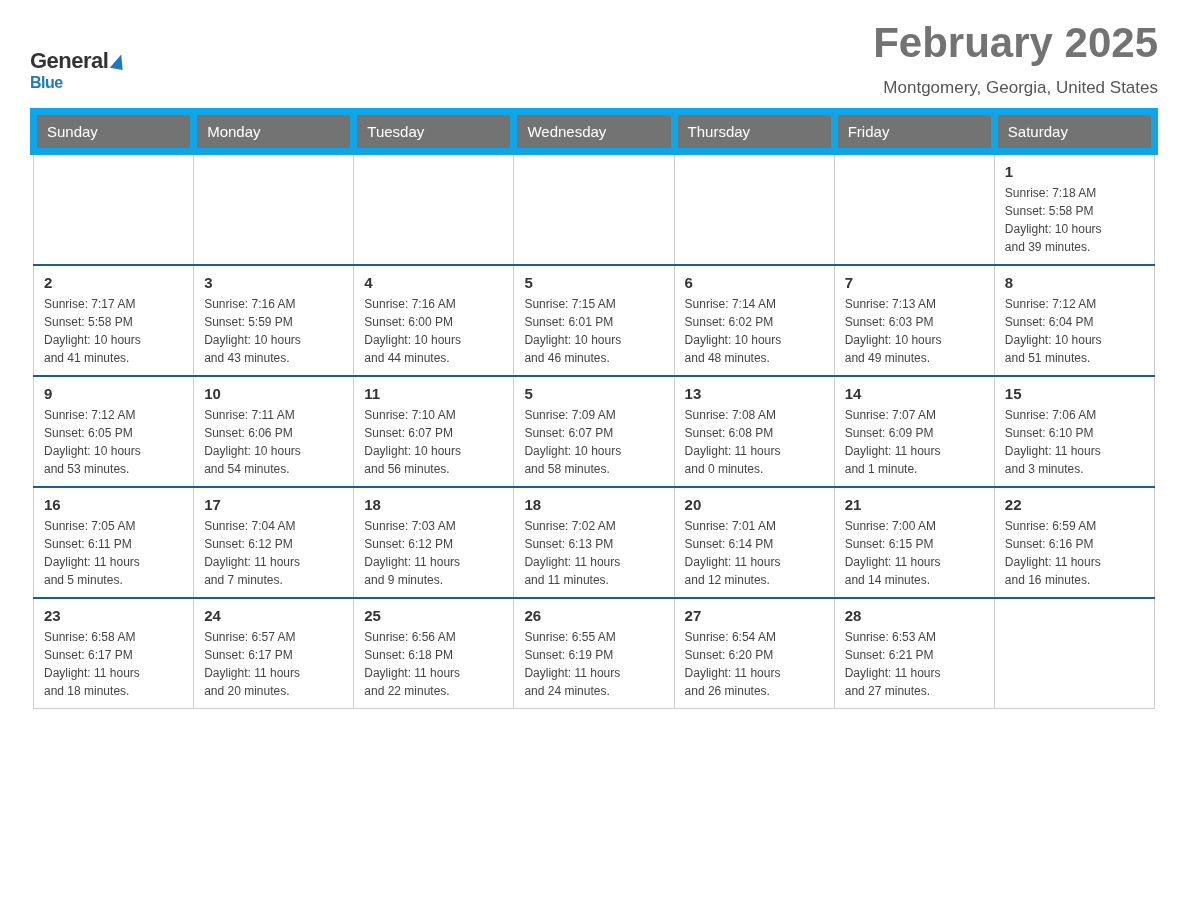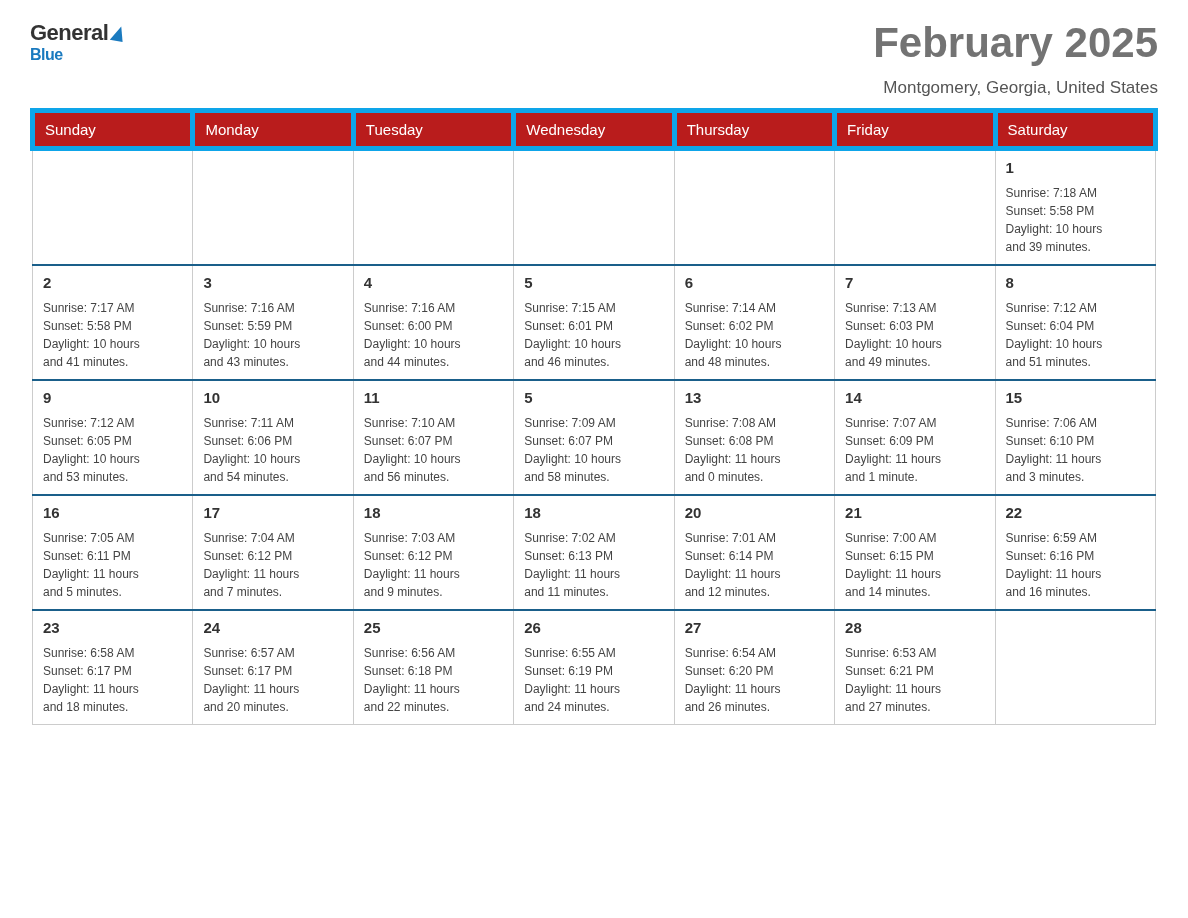--- a/index.html
+++ b/index.html
@@ -43,27 +43,27 @@
       color: #555;
       margin-top: 12px;
     }
     .calendar {
       width: 100%;
       border-collapse: collapse;
       border: 1px solid #999;
       margin-top: 8px;
     }
     .calendar th {
-      background-color: #b91c1c;
+      background-color: #737373;
       color: #fff;
       font-size: 15px;
       font-weight: normal;
       padding: 8px 10px;
       text-align: left;
-      border: 5px solid #0ea5e9;
+      border: 7px solid #0ea5e9;
     }
     .calendar td {
       vertical-align: top;
       padding: 8px 10px;
       border: 1px solid #ccc;
       width: 14.28%;
       min-height: 100px;
       background: #fff;
     }
     .calendar tr.week-row td {
@@ -73,28 +73,28 @@
       font-size: 15px;
       font-weight: bold;
       color: #333;
       display: block;
       margin-bottom: 4px;
     }
     .day-info {
       font-size: 12px;
       color: #444;
       line-height: 1.5;
-      margin-top: 8px;
     }
     .empty-cell {
       background: #f9f9f9;
     }
     .logo-wrapper {
       display: flex;
       flex-direction: column;
+      margin-top: 28px;
     }
     .logo-line1 {
       display: flex;
       align-items: center;
     }
     .logo-triangle {
       display: inline-block;
       width: 0;
       height: 0;
       border-left: 9px solid transparent;

